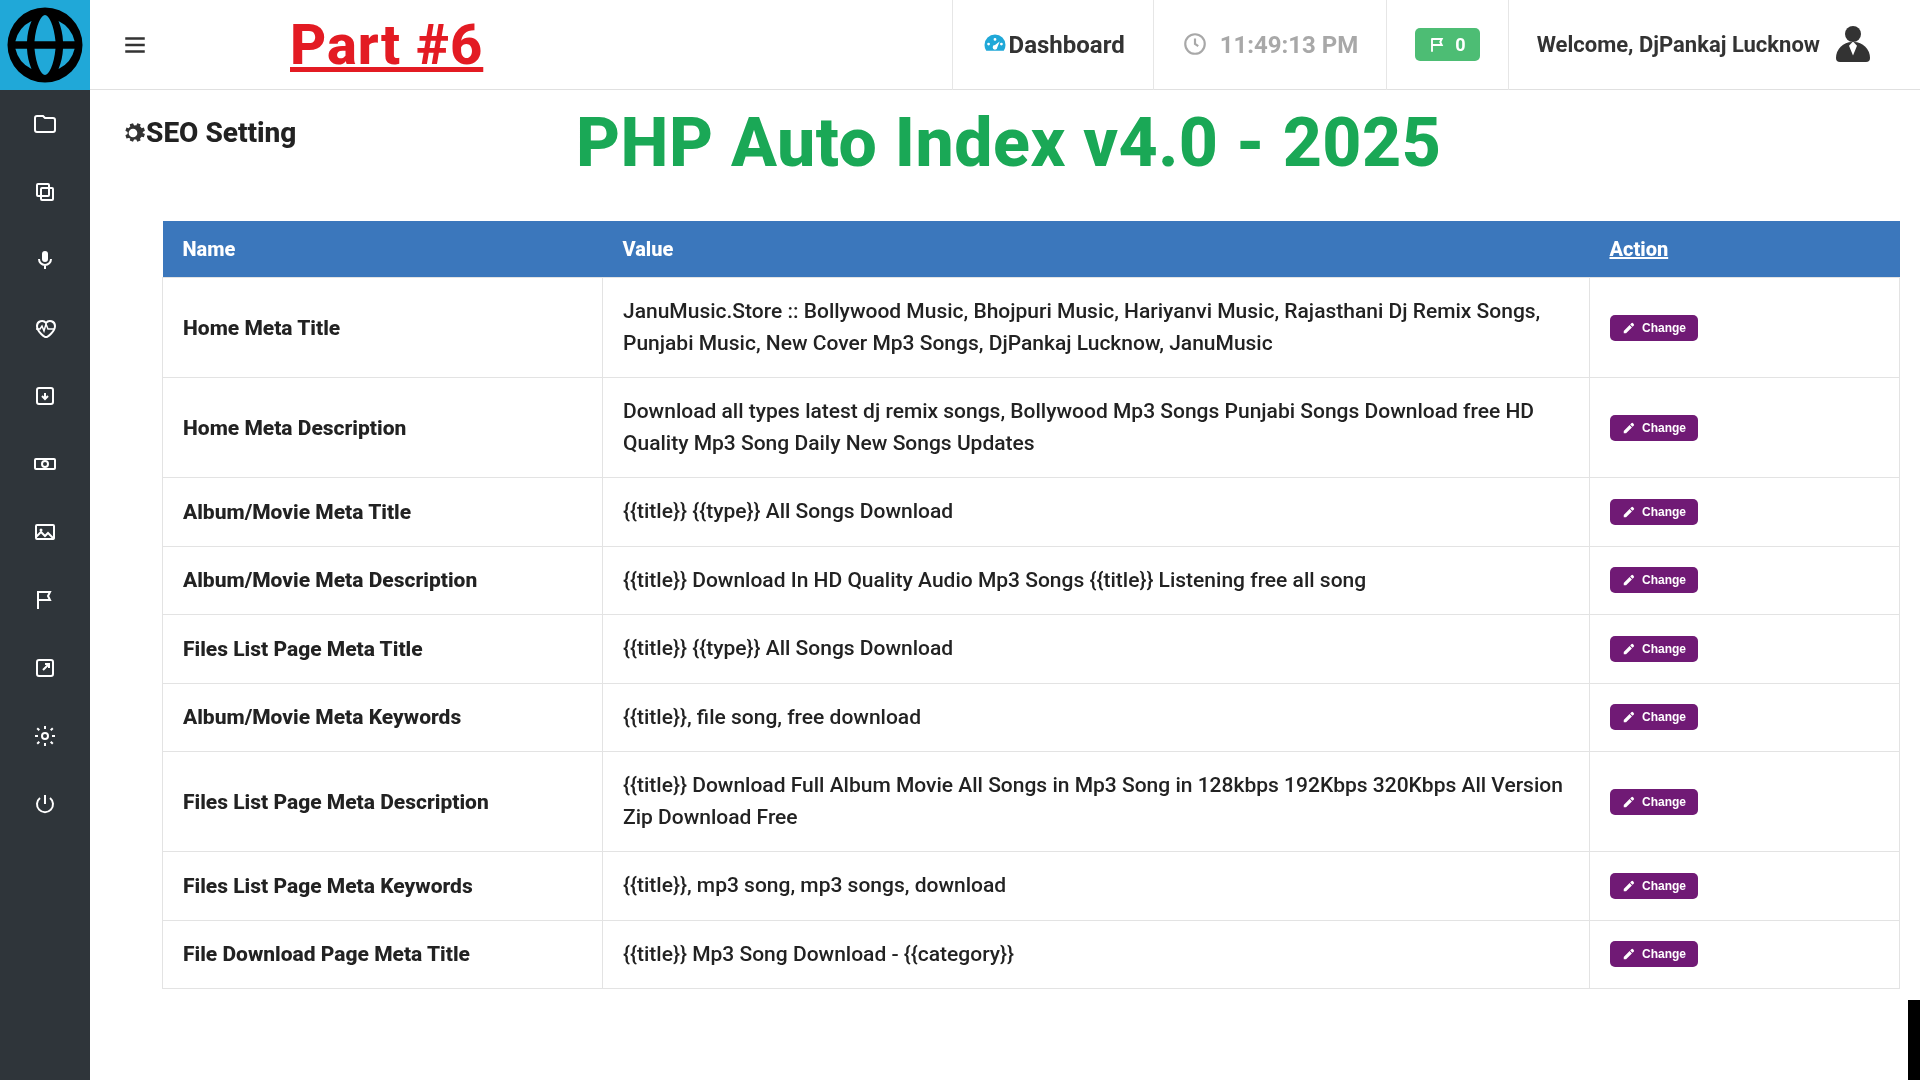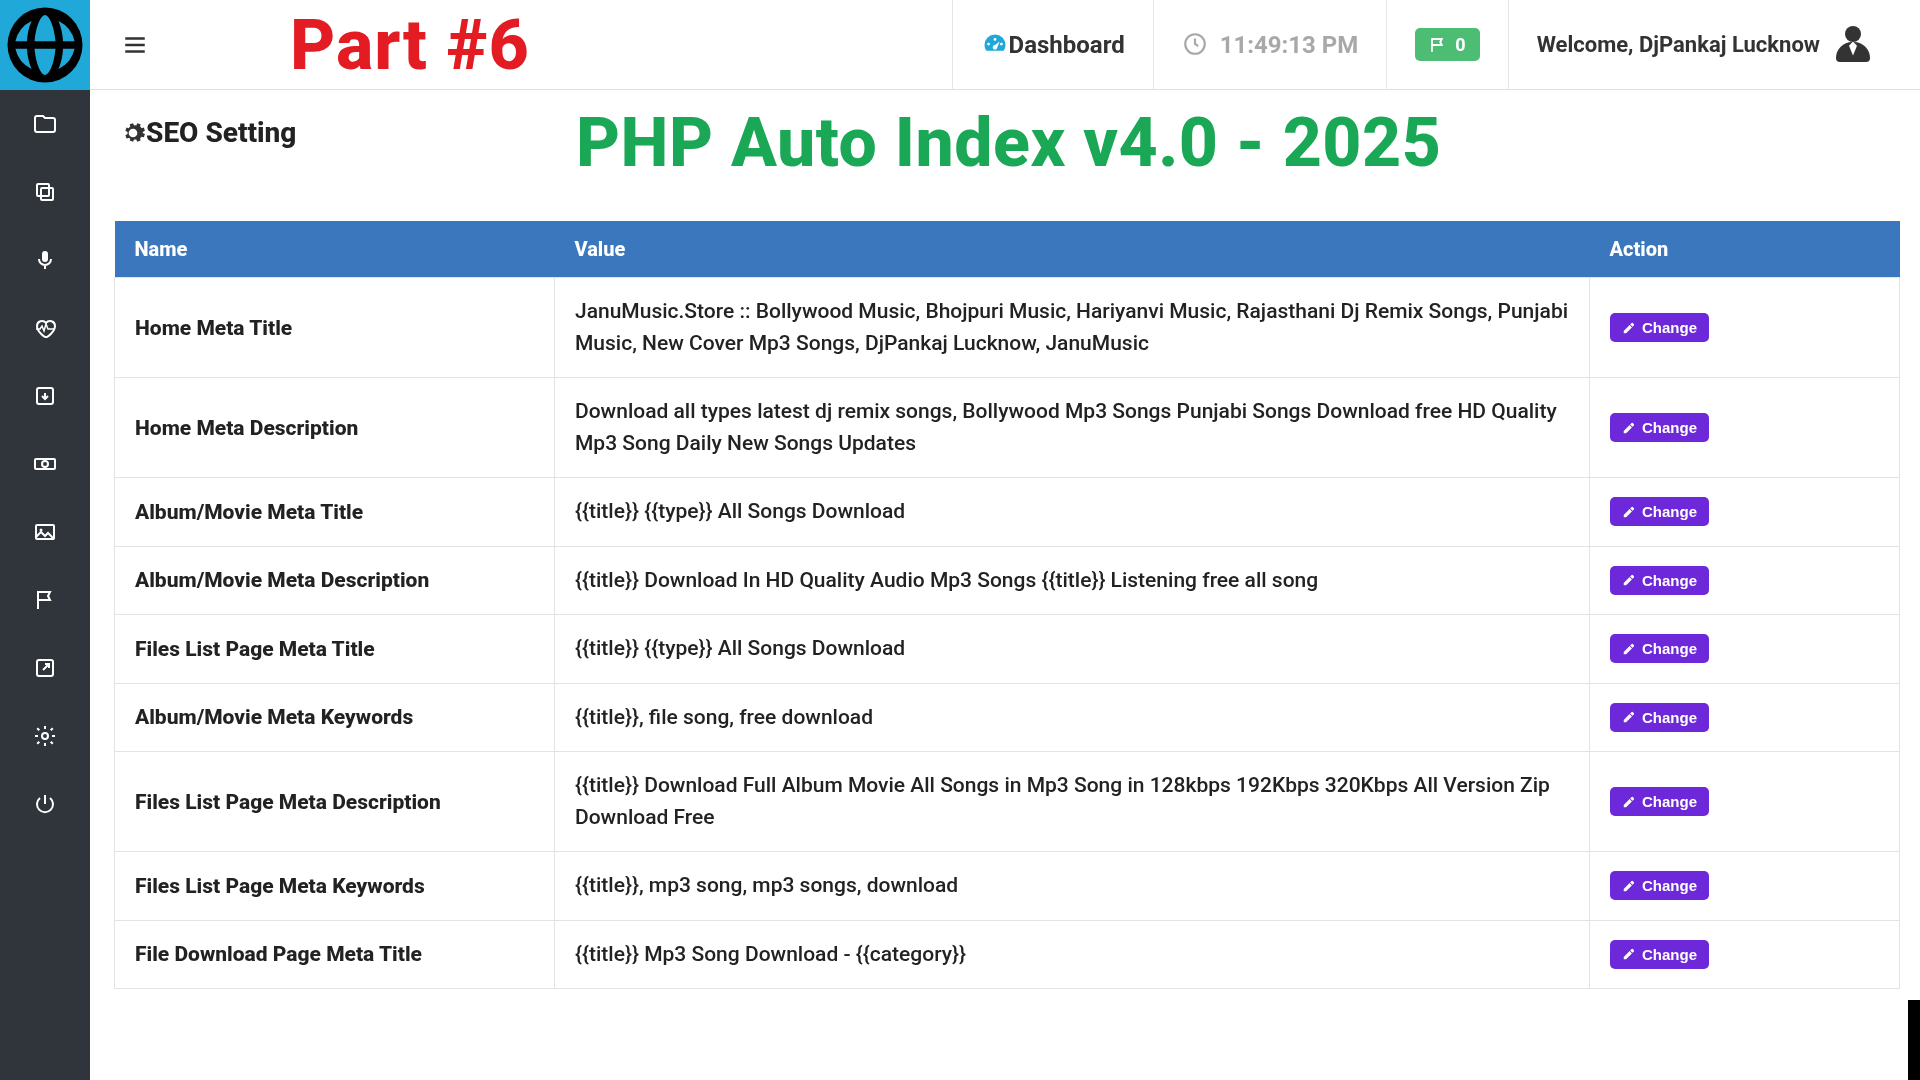--- a/index.html
+++ b/index.html
@@ -6,49 +6,49 @@
 body { font-family: -apple-system, BlinkMacSystemFont, "Segoe UI", Roboto, sans-serif; background: #f5f5f5; width: 1920px; height: 1080px; overflow: hidden; position: relative; }
 .sidebar { position: absolute; left: 0; top: 0; width: 90px; height: 100%; background: #2f353a; z-index: 10; }
 .sidebar-top { width: 90px; height: 90px; background: #20a8d8; display: flex; align-items: center; justify-content: center; }
 .sidebar-items { display: flex; flex-direction: column; }
 .sidebar-item { width: 90px; height: 68px; display: flex; align-items: center; justify-content: center; cursor: pointer; }
 .sidebar-item svg { width: 24px; height: 24px; fill: #fff; }
 .main { position: absolute; left: 90px; top: 0; right: 0; height: 100%; background: #fff; }
 .topbar { height: 90px; display: flex; align-items: center; border-bottom: 1px solid #e0e0e0; padding: 0 20px; }
 .menu-toggle { width: 50px; display: flex; align-items: center; justify-content: center; cursor: pointer; }
 .menu-toggle svg { width: 26px; height: 26px; fill: #333; }
-.part-label { font-size: 70px; font-weight: 800; color: #e31b23; margin-left: 130px; letter-spacing: 1px; }
+.part-label { font-size: 56px; font-weight: 800; color: #e31b23; margin-left: 130px; letter-spacing: 1px; text-decoration: underline; }
 .topbar-right { margin-left: auto; display: flex; align-items: center; gap: 0; }
 .tb-section { display: flex; align-items: center; padding: 0 28px; height: 90px; border-left: 1px solid #e6e6e6; }
 .dash-link { display: flex; align-items: center; font-size: 24px; font-weight: 700; color: #333; cursor: pointer; text-align: center; }
 .dash-link svg { width: 28px; height: 28px; fill: #20a8d8; }
 .time-box { display: flex; align-items: flex-start; gap: 12px; font-size: 24px; font-weight: 700; color: #a8a8a8; }
 .time-box svg { width: 26px; height: 26px; fill: #a8a8a8; }
 .flag-badge { display: inline-flex; align-items: center; gap: 8px; background: #4dbd74; color: #fff; padding: 6px 14px; border-radius: 5px; font-size: 18px; font-weight: 700; cursor: pointer; }
 .flag-badge svg { width: 18px; height: 18px; fill: #fff; }
 .welcome { display: flex; align-items: center; gap: 14px; font-size: 22px; font-weight: 700; color: #333; }
 .avatar { width: 38px; height: 38px; position: relative; }
 .avatar .head { width: 16px; height: 16px; background: #333; border-radius: 50%; position: absolute; left: 11px; top: 0; }
 .avatar .body { width: 34px; height: 20px; background: #333; border-radius: 16px 16px 4px 4px; position: absolute; left: 2px; top: 16px; }
 .avatar .body::after { content: ""; position: absolute; left: 13px; top: 0; width: 8px; height: 14px; background: #fff; clip-path: polygon(50% 0, 100% 30%, 50% 100%, 0 30%); }
 .content { padding: 14px 20px 24px 24px; }
 .page-title-row { display: flex; align-items: center; margin: 12px 0 8px 6px; }
 .page-title-row svg { width: 26px; height: 26px; fill: #333; }
 .page-title { font-size: 28px; font-weight: 800; color: #222; }
 .big-green { font-size: 68px; font-weight: 800; color: #1aa856; position: absolute; left: 486px; top: 103px; letter-spacing: 0.5px; white-space: nowrap; }
-.table-wrap { margin-top: 72px; }
+.table-wrap { margin-top: 72px; margin-left: 48px; }
 table { width: 100%; border-collapse: collapse; background: #fff; }
 thead th { background: #3b77bc; color: #fff; text-align: left; font-weight: 800; font-size: 20px; padding: 16px 20px; }
 thead th:first-child { width: 440px; }
-thead th:last-child { width: 310px; }
+thead th:last-child { width: 310px; text-decoration: underline; }
 tbody td { padding: 18px 20px; font-size: 21px; color: #222; border: 1px solid #e3e3e3; vertical-align: middle; }
 tbody td.name-cell { font-weight: 800; }
 tbody td.value-cell { font-weight: 500; line-height: 1.5; }
 tbody td.action-cell { text-align: left; }
-.change-btn { display: inline-flex; align-items: center; gap: 6px; background: #6d28d9; color: #fff; font-weight: 800; font-size: 15px; padding: 6px 12px; border: none; border-radius: 5px; cursor: pointer; }
+.change-btn { display: inline-flex; align-items: center; gap: 6px; background: #701a75; color: #fff; font-weight: 800; font-size: 12px; padding: 6px 12px; border: none; border-radius: 5px; cursor: pointer; }
 .change-btn svg { width: 14px; height: 14px; fill: #fff; }
 .right-edge { position: absolute; right: 0; top: 1000px; width: 12px; height: 80px; background: #000; }
 </style>
 </head>
 <body>
 
 <div class="sidebar">
   <div class="sidebar-top">
     <svg viewBox="0 0 24 24">
         <path d="M12 2a10 10 0 100 20 10 10 0 000-20zm7.9 9h-3.1a16 16 0 00-1.2-5.4A8 8 0 0119.9 11zM12 4c1 0 2.4 2.6 2.8 7H9.2C9.6 6.6 11 4 12 4zM8.4 5.6A16 16 0 007.2 11H4.1a8 8 0 014.3-5.4zM4.1 13h3.1a16 16 0 001.2 5.4A8 8 0 014.1 13zM12 20c-1 0-2.4-2.6-2.8-7h5.6c-.4 4.4-1.8 7-2.8 7zm3.6-1.6a16 16 0 001.2-5.4h3.1a8 8 0 01-4.3 5.4z"></path>

